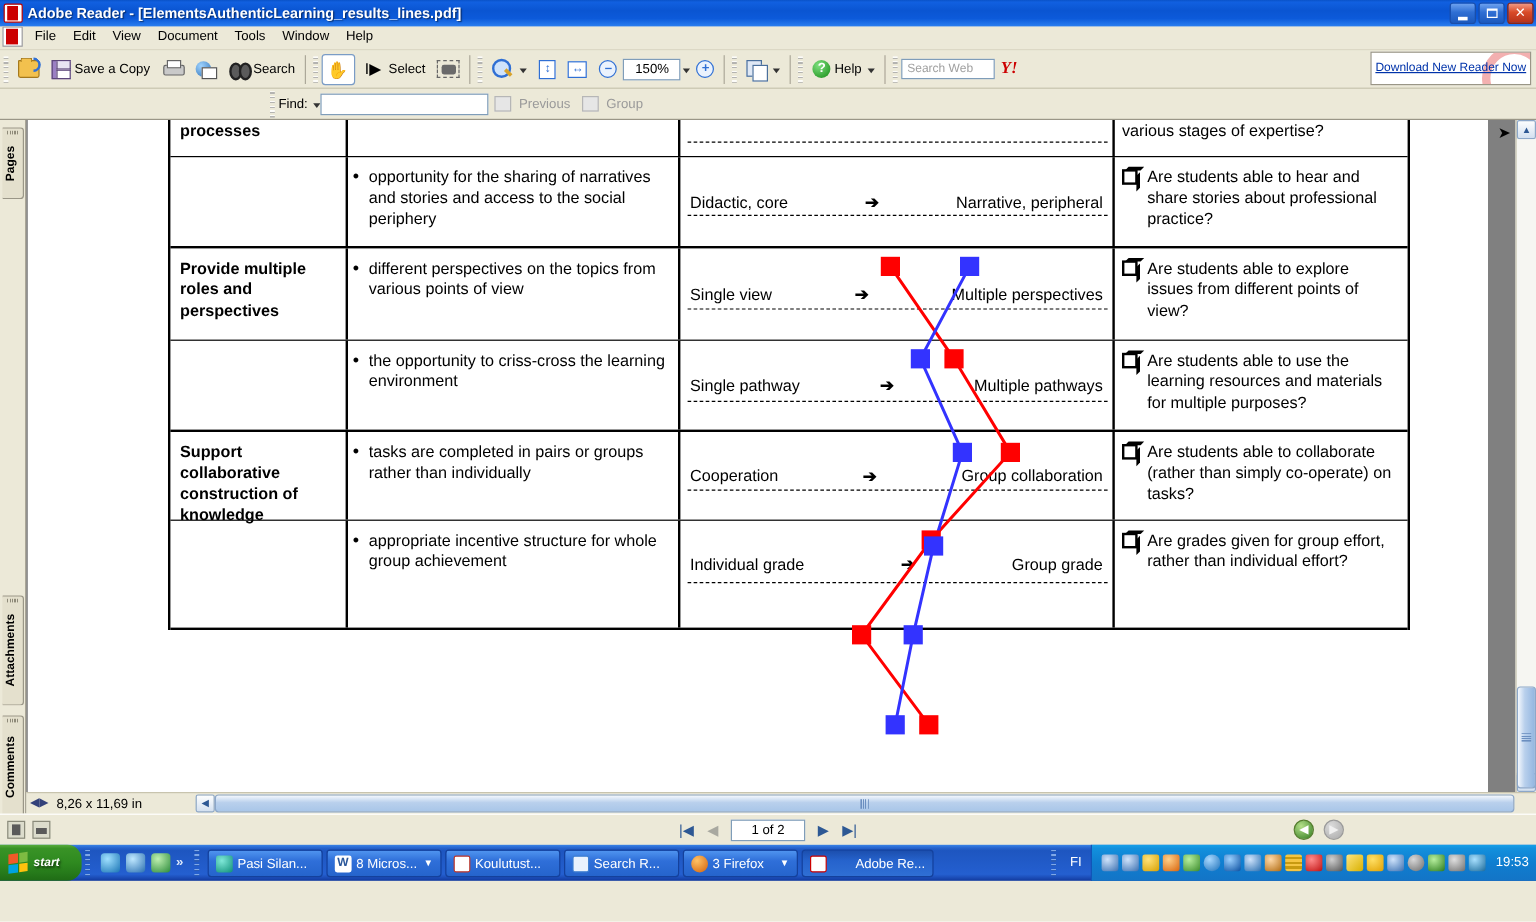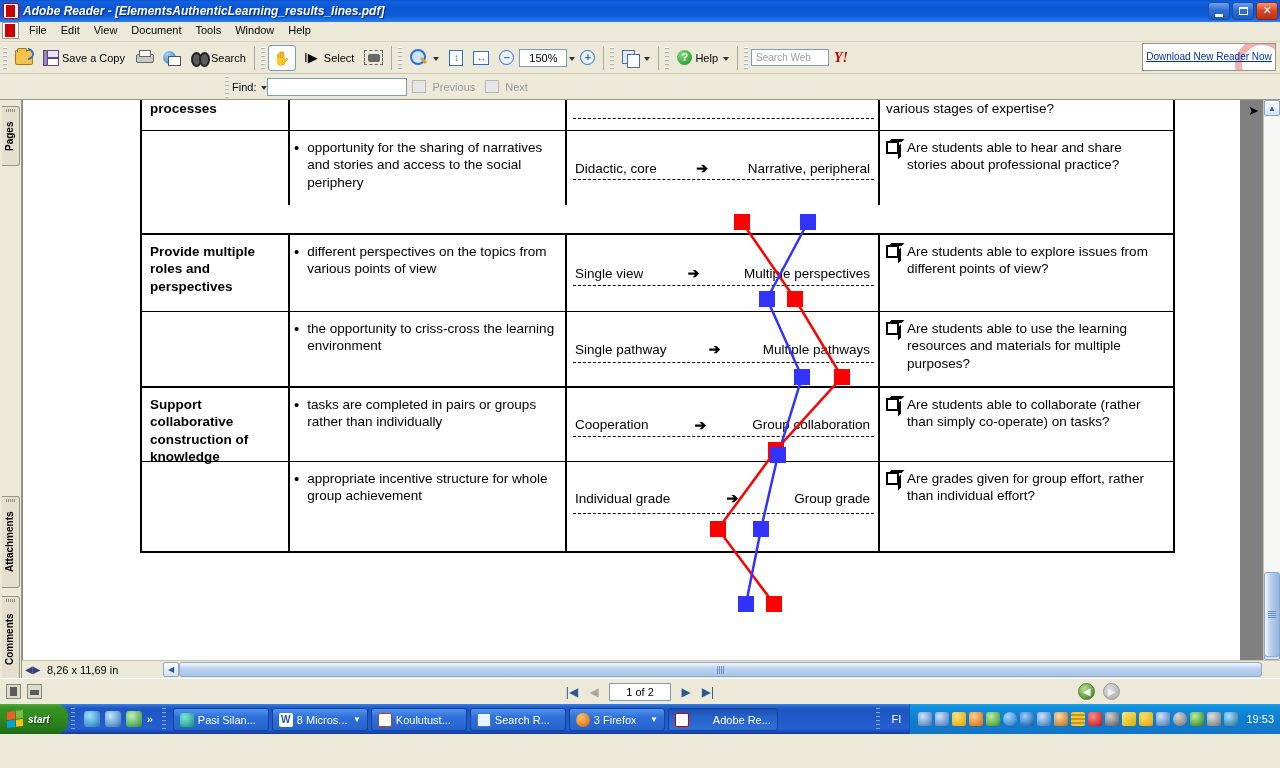--- a/index.html
+++ b/index.html
@@ -11,21 +11,20 @@
     -webkit-font-smoothing:none;
   }
 
   
   #titlebar{
     height:22px; width:100%;
     background:linear-gradient(to bottom,#0a52c8 0%,#1160e0 8%,#0a55d2 40%,#0c5ada 70%,#2a7ef0 100%);
     display:flex; align-items:center; color:#fff;
     font-size:12px; font-weight:bold; padding-left:3px;
     position:relative;
-    font-style:italic;
   }
   #titlebar .app-icon{
     width:16px;height:16px;margin-right:4px;background:#fff;
     border:1px solid #b00; border-radius:2px; position:relative; flex:none;
   }
   #titlebar .app-icon:after{
     content:""; position:absolute; left:2px; top:1px; width:9px; height:12px;
     background:#cc0000;
   }
   #title-text{ text-shadow:1px 1px 1px rgba(0,0,0,.5); white-space:nowrap; }
@@ -272,21 +271,21 @@
     position:absolute; left:117px; top:0; width:1035px;
     border-left:2px solid #000; border-right:2px solid #000;
     font-size:13.5px; color:#000;
   }
   .trow{ display:flex; }
   .trow.thick{ border-top:2px solid #000; }
   .trow.thin{ border-top:1px solid #000; }
   .trow.bottomthick{ border-bottom:2px solid #000; }
   .c1{ width:148px; flex:none; border-right:2px solid #000; padding:8px 8px 8px 8px; font-weight:bold; line-height:1.28; }
   .c2{ width:277px; flex:none; border-right:2px solid #000; padding:8px 10px 8px 4px; }
-  .c3{ width:313px; flex:none; border-right:2px solid #000; padding:0; position:relative; }
+  .c3{ width:362px; flex:none; border-right:2px solid #000; padding:0; position:relative; }
   .c4{ flex:1; padding:8px 8px 8px 6px; display:flex; gap:8px; }
   .bullet-row{ display:flex; gap:8px; }
   .bullet{ font-size:15px; line-height:1.15; flex:none; }
   .btxt{ line-height:1.28; }
   .scale{
     position:absolute; left:0; right:0; top:50%; transform:translateY(-50%);
     display:flex; align-items:center; justify-content:space-between;
     padding:0 8px; white-space:nowrap;
   }
   .scale .arrow{ font-weight:bold; font-size:14px; }
@@ -415,21 +414,21 @@
   <span class="grip"></span>
   <span class="findlbl">Find:</span>
   <span class="arrow-dn"></span>
   <span class="findbox" title=""></span>
   <span class="tb-btn">
     <span class="navico"></span>
     <span class="tb-lbl dim">Previous</span>
   </span>
   <span class="tb-btn">
     <span class="navico"></span>
-    <span class="tb-lbl dim">Next</span>
+    <span class="tb-lbl dim">Group</span>
   </span>
 </div>
 
 <div id="workarea">
 
   <div id="navpane">
     <div class="vtab" id="tab-pages">
       <span>Pages</span>
       <span class="dots"></span>
     </div>
@@ -476,21 +475,21 @@
                   <span>Narrative, peripheral</span>
                 </div>
                 <div class="dashline" style="top:48px;"></div>
               </div>
               <div class="c4">
                 <span class="chk"></span>
                 <span class="qtxt">Are students able to hear and share stories about professional practice?</span>
               </div>
             </div>
 
-            <div class="trow thick" style="height:78px;margin-top:28px;">
+            <div class="trow thick" style="height:78px;">
               <div class="c1"><span>Provide multiple roles and perspectives</span></div>
               <div class="c2">
                 <div class="bullet-row">
                   <span class="bullet">•</span>
                   <span class="btxt">different perspectives on the topics from various points of view</span>
                 </div>
               </div>
               <div class="c3">
                 <div class="scale">
                   <span>Single view</span>

